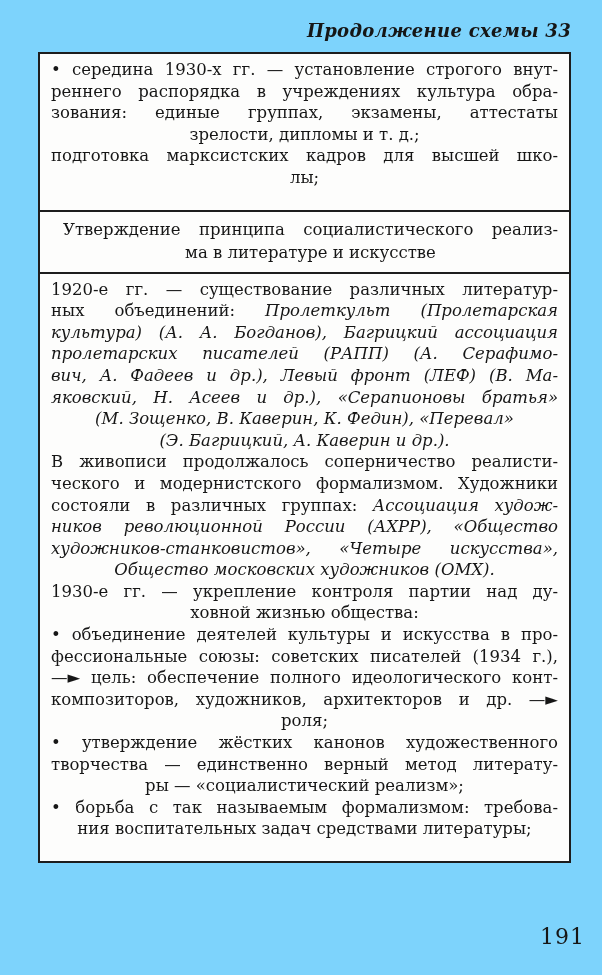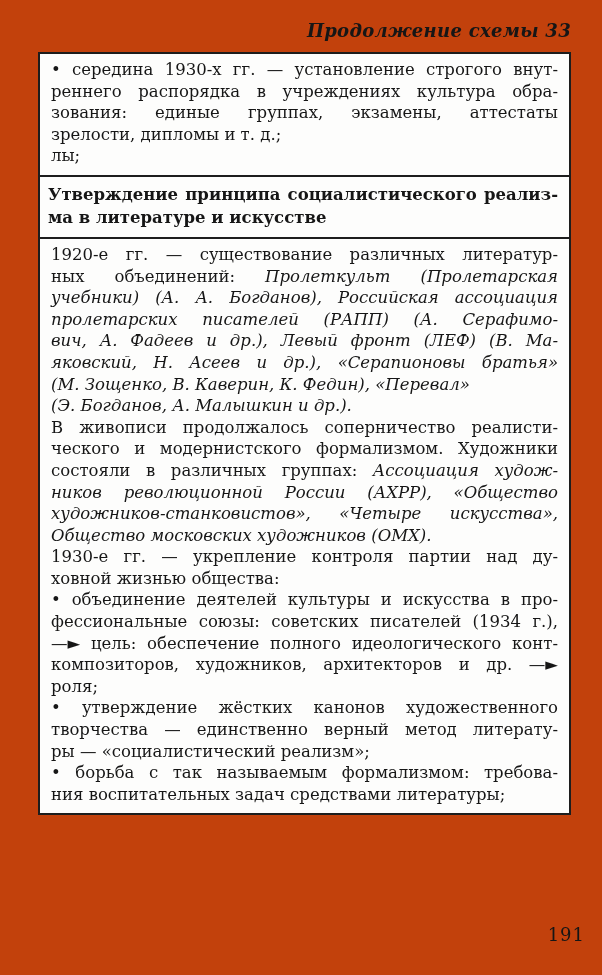--- a/index.html
+++ b/index.html
@@ -4,21 +4,21 @@
 <style>
   html, body {
     margin: 0;
     padding: 0;
     background: #fbfbf9;
   }
   .page {
     position: relative;
     width: 602px;
     height: 975px;
-    background: #c2410c;
+    background: #7dd3fc;
     font-family: "DejaVu Serif", "Liberation Serif", serif;
     color: #161616;
     overflow: hidden;
   }
   .running-head {
     position: absolute;
     top: 20px;
     right: 31px;
     font-size: 18px;
     font-weight: bold;
@@ -28,79 +28,80 @@
   }
   .scheme {
     position: absolute;
     left: 38px;
     top: 52px;
     width: 529px;
     border: 2px solid #1d1d1d;
     background: #fdfdfc;
   }
   .cell {
-    padding: 5px 11px 8px 11px;
+    padding: 5px 11px 21px 11px;
     font-size: 16.5px;
     line-height: 21.6px;
   }
   .cell + .cell {
     border-top: 2px solid #1d1d1d;
   }
   .cell.bold {
-    font-weight: bold;
-    padding: 6px 11px 8px 8px;
+    font-weight: normal;
+    padding: 6px 11px 8px 23px;
     line-height: 23px;
   }
   .tline {
-    text-align: left;
+    text-align: center;
     min-height: 21.6px;
   }
   .cell.bold .tline { min-height: 23px; }
   .tline.just {
     text-align: justify;
     -moz-text-align-last: justify;
     text-align-last: justify;
   }
   .it { font-style: italic; }
   .page-number {
     position: absolute;
     top: 924px;
     right: 17px;
-    font-size: 18px;
+    font-size: 22px;
     letter-spacing: 1px;
   }
 </style>
 </head>
 <body>
 
 <div class="page">
 
   <div class="running-head">Продолжение схемы 33</div>
 
   <div class="scheme">
     <section class="cell">
         <div class="tline just"><span>• середина 1930-х гг. — установление строгого внут-</span></div>
         <div class="tline just"><span>реннего распорядка в учреждениях культура обра-</span></div>
         <div class="tline just"><span>зования: единые группах, экзамены, аттестаты</span></div>
         <div class="tline"><span>зрелости, дипломы и т. д.;</span></div>
+        <div class="tline just"><span>подготовка марксистских кадров для высшей шко-</span></div>
         <div class="tline"><span>лы;</span></div>
       </section>
     <section class="cell bold">
         <div class="tline just"><span>Утверждение принципа социалистического реализ-</span></div>
         <div class="tline"><span>ма в литературе и искусстве</span></div>
       </section>
     <section class="cell">
         <div class="tline just"><span>1920-е гг. — существование различных литератур-</span></div>
         <div class="tline just"><span>ных объединений: </span><span class="it">Пролеткульт (Пролетарская</span></div>
-        <div class="tline just"><span class="it">учебники) (А. А. Богданов), Российская ассоциация</span></div>
+        <div class="tline just"><span class="it">культура) (А. А. Богданов), Багрицкий ассоциация</span></div>
         <div class="tline just"><span class="it">пролетарских писателей (РАПП) (А. Серафимо-</span></div>
         <div class="tline just"><span class="it">вич, А. Фадеев и др.), Левый фронт (ЛЕФ) (В. Ма-</span></div>
         <div class="tline just"><span class="it">яковский, Н. Асеев и др.), «Серапионовы братья»</span></div>
         <div class="tline"><span class="it">(М. Зощенко, В. Каверин, К. Федин), «Перевал»</span></div>
-        <div class="tline"><span class="it">(Э. Богданов, А. Малышкин и др.).</span></div>
+        <div class="tline"><span class="it">(Э. Багрицкий, А. Каверин и др.).</span></div>
         <div class="tline just"><span>В живописи продолжалось соперничество реалисти-</span></div>
         <div class="tline just"><span>ческого и модернистского формализмом. Художники</span></div>
         <div class="tline just"><span>состояли в различных группах: </span><span class="it">Ассоциация худож-</span></div>
         <div class="tline just"><span class="it">ников революционной России (АХРР), «Общество</span></div>
         <div class="tline just"><span class="it">художников-станковистов», «Четыре искусства»,</span></div>
         <div class="tline"><span class="it">Общество московских художников (ОМХ).</span></div>
         <div class="tline just"><span>1930-е гг. — укрепление контроля партии над ду-</span></div>
         <div class="tline"><span>ховной жизнью общества:</span></div>
         <div class="tline just"><span>• объединение деятелей культуры и искусства в про-</span></div>
         <div class="tline just"><span>фессиональные союзы: советских писателей (1934 г.),</span></div>

